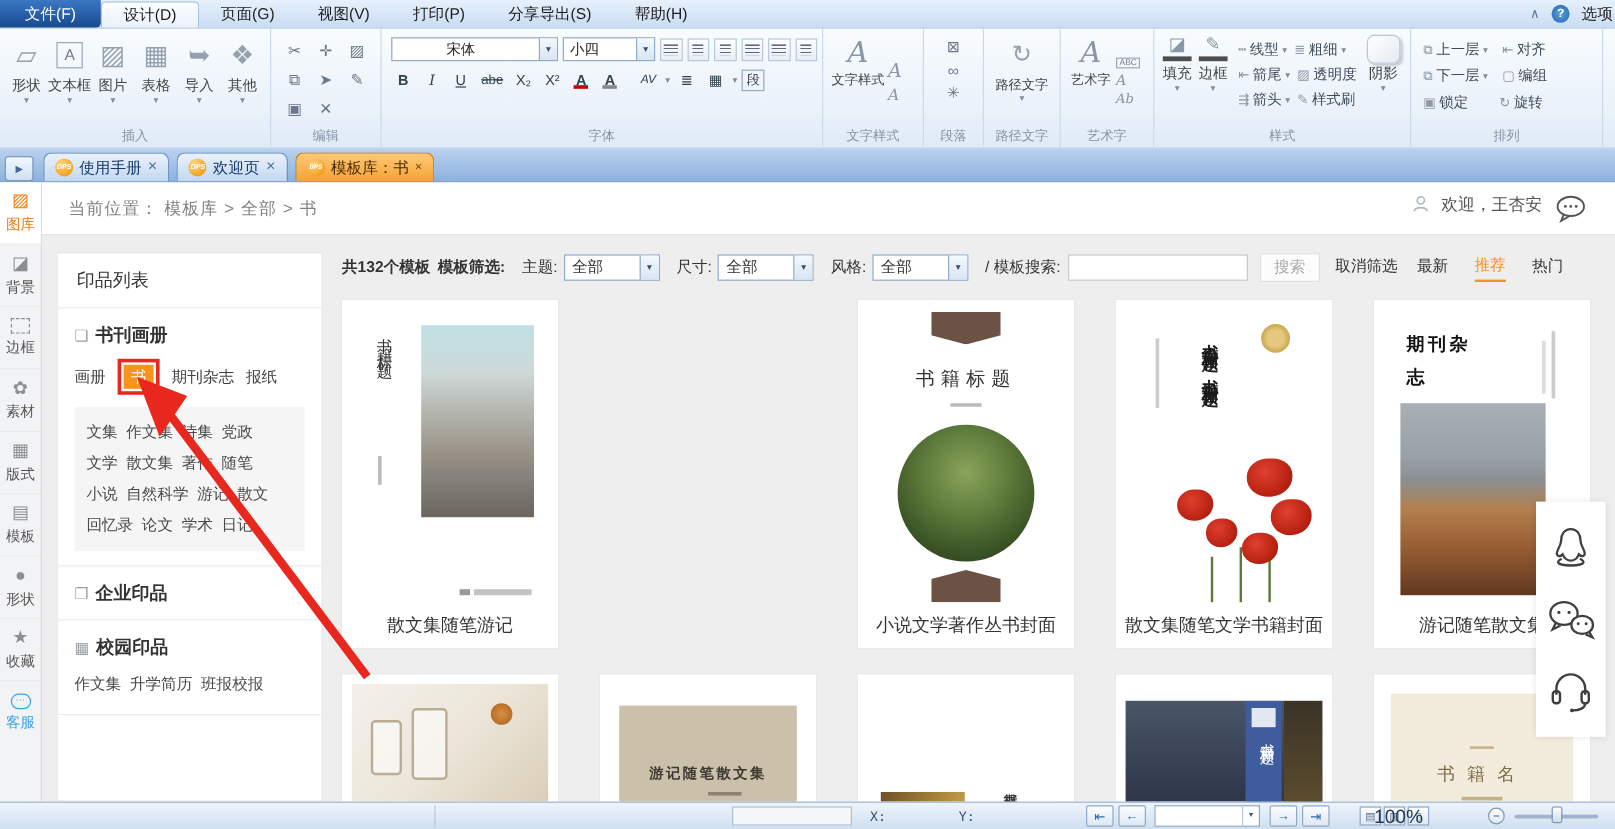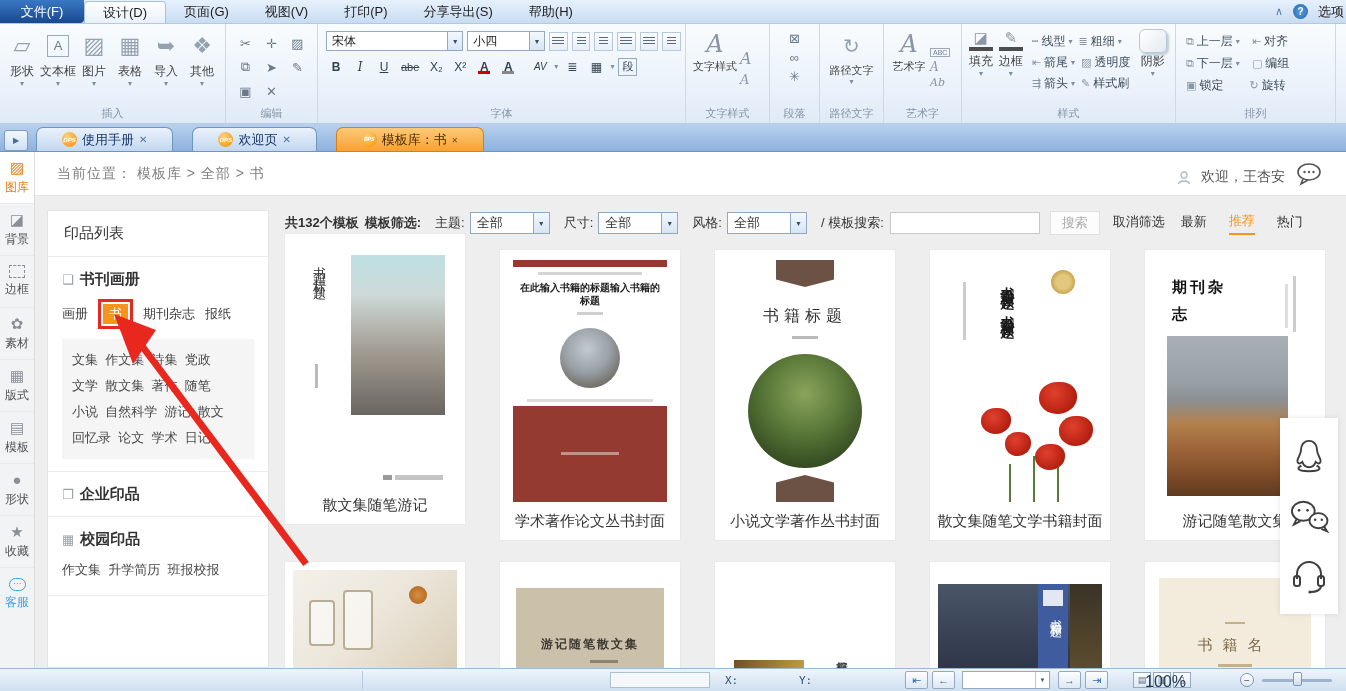--- a/index.html
+++ b/index.html
@@ -30,21 +30,21 @@
   
   .rg-edit { width:92px; }
   .edit-grid { display:grid; grid-template-columns:repeat(3,26px); grid-auto-rows:24px; justify-content:center; margin-top:2px; }
   .sm { display:flex; align-items:center; justify-content:center; font-size:13px; color:#6b7889; cursor:pointer; }
   
   .rg-font { width:368px; }
   .f-row { display:flex; align-items:center; gap:4px; margin:2px 0 6px 4px; }
   .combo { height:20px; background:#fff; border:1px solid #93a9c4; display:flex; align-items:center; font-size:12px; color:#222; }
   .combo .cval { padding-left:5px; flex:1; }
   .combo .carr { width:15px; height:100%; border-left:1px solid #93a9c4; background:linear-gradient(#f3f8fd,#d7e5f3); display:flex; align-items:center; justify-content:center; font-size:7px; color:#33506e; }
-  .combo-font { width:148px; } .combo-size { width:84px; }
+  .combo-font { width:148px;padding-left:40px; } .combo-size { width:84px; }
   .abtn { width:20px; height:19px; border:1px solid #b6c8dd; background:linear-gradient(#fefefe,#e7eef6); display:flex; align-items:center; justify-content:center; cursor:pointer; }
   .bars { width:12px; height:9px; background:repeating-linear-gradient(#5a6b7d 0 1px,transparent 1px 3px); }
   .bars.narrow { width:9px; }
   .tbtn { min-width:20px; height:19px; border:1px solid transparent; display:flex; align-items:center; justify-content:center; font-size:12px; color:#33424f; padding:0 2px; cursor:pointer; }
   .tbtn.b { font-weight:bold; } .tbtn.i { font-style:italic; font-family:"DejaVu Serif",serif; } .tbtn.u { text-decoration:underline; }
   .tbtn.strike { text-decoration:line-through; font-size:11px; }
   .colorA { position:relative; font-weight:bold; }
   .colorA::after { content:""; position:absolute; left:3px; right:3px; bottom:1px; height:3px; background:#c00; }
   .colorA2::after { background:#888; }
   .seg-btn { border:1px solid #93a9c4; font-size:11px; padding:0 3px; height:18px; display:flex; align-items:center; color:#33424f; cursor:pointer; }
@@ -70,40 +70,40 @@
   .mbtn .mic { font-size:11px; color:#8b97a5; }
   .shadow-btn { width:44px; display:flex; flex-direction:column; align-items:center; margin-left:2px; cursor:pointer; }
   .shadow-sq { width:28px; height:24px; border:1px solid #b9c6d4; border-radius:6px; background:linear-gradient(135deg,#ffffff,#e4eaf1); box-shadow:2px 2px 2px #c3ccd6; }
   
   .rg-arrange { width:160px; }
   .arr-grid { display:flex; flex-direction:column; gap:5px; margin:4px 0 0 6px; }
 
   
   .tabbar { position:absolute; top:124px; left:0; right:0; height:28px; background:linear-gradient(#b9d1ee,#8db1dd); border-bottom:1px solid #6f94bf; display:flex; align-items:flex-end; padding-left:4px; }
   .tab-collapse { width:24px; height:21px; margin:0 8px 0 0; border:1px solid #7d9cc2; border-radius:3px; background:linear-gradient(#f3f8fd,#cfe0f2); display:flex; align-items:center; justify-content:center; font-size:8px; color:#44689a; cursor:pointer; }
-  .dtab { height:24px; display:flex; align-items:center; gap:5px; padding:0 25px; margin-right:19px; border:1px solid #6f94bf; border-bottom:none; border-radius:7px 7px 0 0; background:linear-gradient(#eaf2fc,#c2d8f0); font-size:13px; color:#16386b; cursor:pointer; }
+  .dtab { height:24px; display:flex; align-items:center; gap:5px; padding:0 9px; margin-right:6px; border:1px solid #6f94bf; border-bottom:none; border-radius:7px 7px 0 0; background:linear-gradient(#eaf2fc,#c2d8f0); font-size:13px; color:#16386b; cursor:pointer; }
   .dtab.active { background:linear-gradient(#fdc977,#f5a235); border-color:#d2801a; color:#4a2a00;font-family:Liberation Mono, monospace; }
   .dps-badge { width:15px; height:15px; border-radius:50%; background:radial-gradient(circle at 35% 30%,#ffd27a,#f08f00); color:#fff; font-size:6px; font-style:italic; font-weight:bold; display:flex; align-items:center; justify-content:center; }
   .dtab .tclose { font-size:10px; color:#51719c; }
   .dtab.active .tclose { color:#7a4a10; }
 
   
   .leftnav { position:absolute; top:152px; left:0; width:35px; bottom:23px; background:#f2f3f5; border-right:1px solid #dcdcde; display:flex; flex-direction:column; }
   .ln-item { height:52px; display:flex; flex-direction:column; align-items:center; justify-content:center; gap:3px; font-size:12px; color:#555; cursor:pointer; border-bottom:1px solid #e9eaec; }
   .ln-ic { font-size:15px; color:#8a8f96; line-height:16px; }
   .ln-item.active { background:#fff; color:#f07b12; }
   .ln-item.active .ln-ic { color:#f07b12; }
   .ln-item.service { color:#3aa0e8; border-bottom:none; }
   .ln-dashed { width:16px; height:13px; border:1px dashed #8a8f96; }
   .ln-bubble { width:17px; height:13px; border:1.5px solid #3aa0e8; border-radius:7px; color:#3aa0e8; font-size:8px; line-height:10px; text-align:center; }
 
   
   .crumbbar { position:absolute; top:152px; left:35px; right:0; height:44px; background:#fff; border-bottom:1px solid #e6e6e6; display:flex; align-items:center; padding:0 22px; }
   .crumb { font-size:14px; color:#808080; letter-spacing:1px; }
-  .crumb-right { margin-left:auto; display:flex; align-items:flex-end; gap:9px; }
+  .crumb-right { margin-left:auto; display:flex; align-items:flex-start; gap:9px; }
   .welcome { font-size:14px; color:#555; }
 
   
   .content { position:absolute; top:196px; left:35px; right:0; bottom:23px; background:#eeeeef; overflow:hidden; }
 
   
   .catalog { position:absolute; left:12px; top:14px; width:222px; bottom:0; background:#fff; border:1px solid #e4e4e4; overflow:hidden; }
   .cat-title { padding:13px 16px; font-size:15px; color:#333; border-bottom:1px solid #ececec; }
   .cat-sec { padding:13px 14px 12px; border-bottom:1px solid #ececec; }
   .cat-sec-title { display:flex; align-items:center; gap:6px; font-size:15px; font-weight:bold; color:#333; }
@@ -606,44 +606,30 @@
       </span>
       <span class="fb-gap">/ 模板搜索:</span>
       <input class="search-input" type="text" style="">
       <button class="search-btn">搜索</button>
       <span class="sort-link" style="margin-left:13px;">取消筛选</span>
       <span class="sort-link">最新</span>
       <span class="sort-link active" style="margin-left:22px;">推荐</span>
       <span class="sort-link" style="margin-left:22px;">热门</span>
     </div>
 
-    <div class="tcard" style="left:250px;top:38px;">
+    <div class="tcard" style="left:250px;top:54px;">
       <div class="cover">
         <div class="c1-vtitle vtext serif">书籍标题</div>
         <div class="c1-author"></div>
         <div class="c1-photo"></div>
         <div class="c1-logo"></div>
       </div>
       <div class="caption">散文集随笔游记</div>
     </div>
 
-    <div class="tcard" style="left:465px;top:54px;">
-      <div class="cover">
-        <div class="c2-topband"></div>
-        <div class="c2-tiny"></div>
-        <div class="c2-title">在此输入书籍的标题输入书籍的标题</div>
-        <div class="c2-author"></div>
-        <div class="c2-circle"></div>
-        <div class="c2-caps"></div>
-        <div class="c2-bottom">
-            <div class="c2-bt"></div>
-          </div>
-      </div>
-      <div class="caption">学术著作论文丛书封面</div>
-    </div>
 
     <div class="tcard" style="left:680px;top:54px;">
       <div class="cover">
         <div class="c3-pennant-top"></div>
         <div class="c3-title serif">书籍标题</div>
         <div class="c3-author"></div>
         <div class="c3-circle"></div>
         <div class="c3-pennant-bot"></div>
       </div>
       <div class="caption">小说文学著作丛书封面</div>

